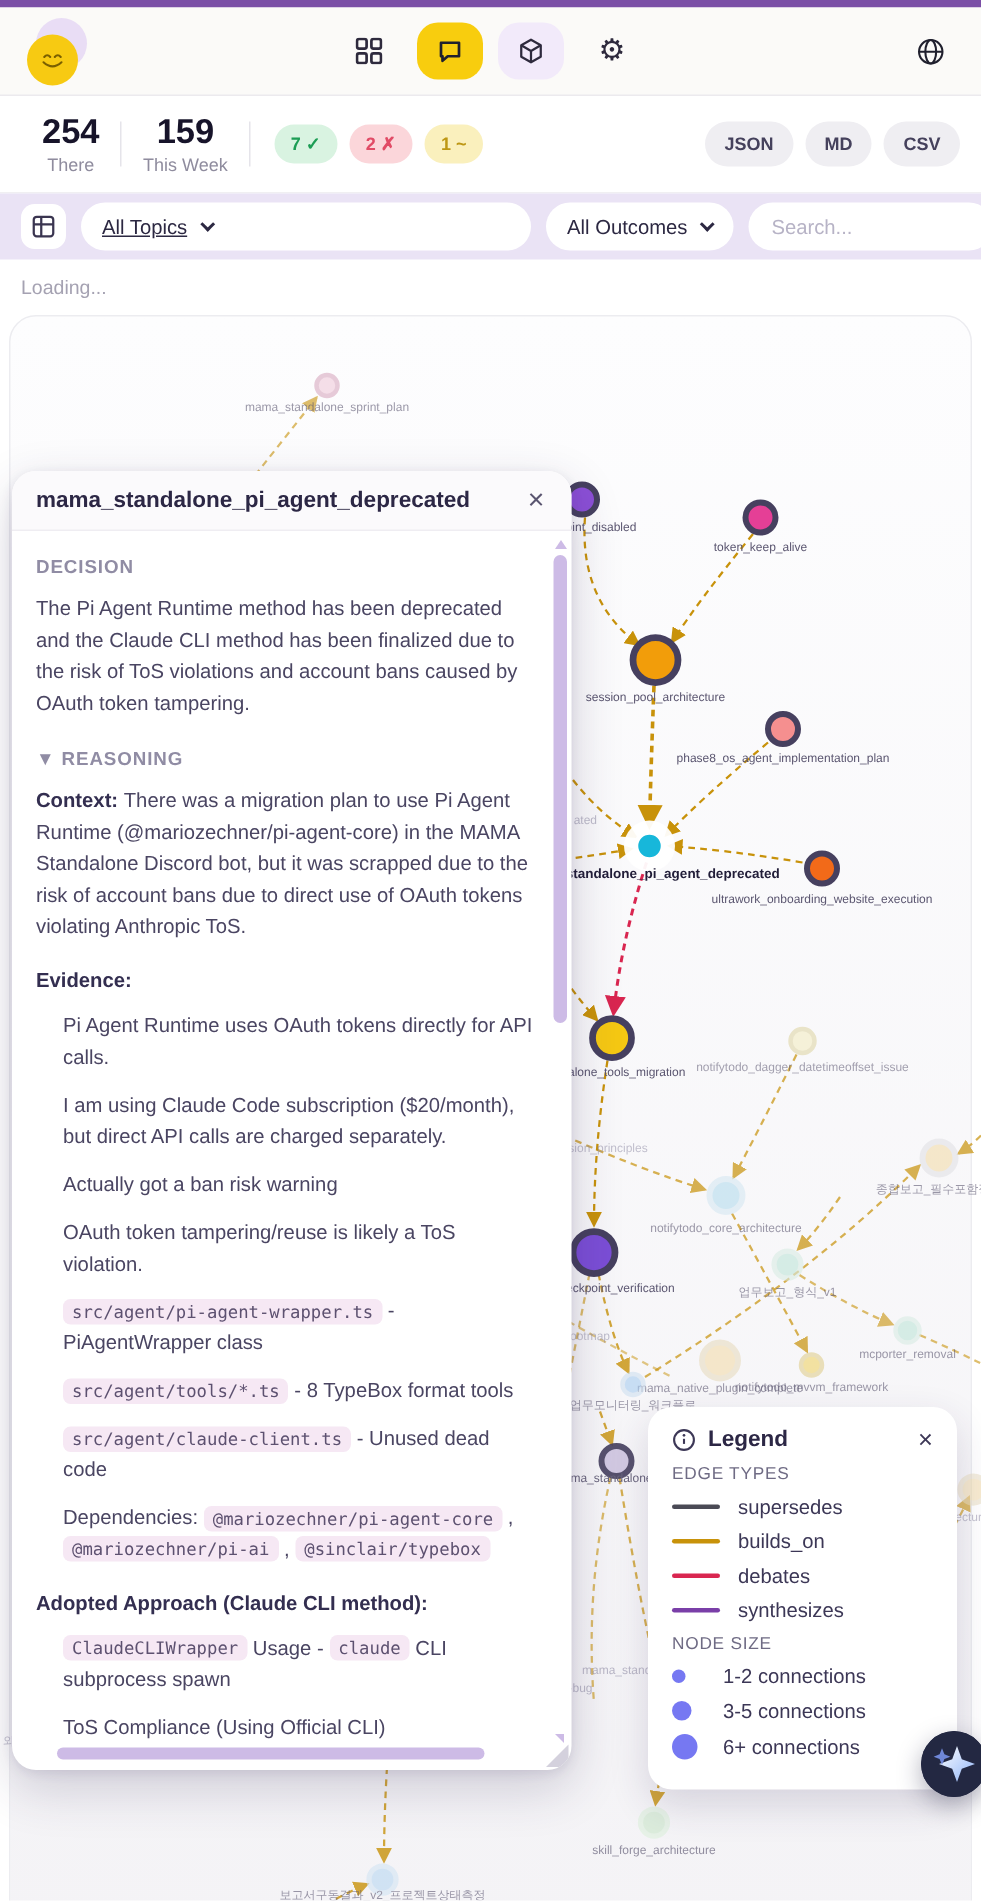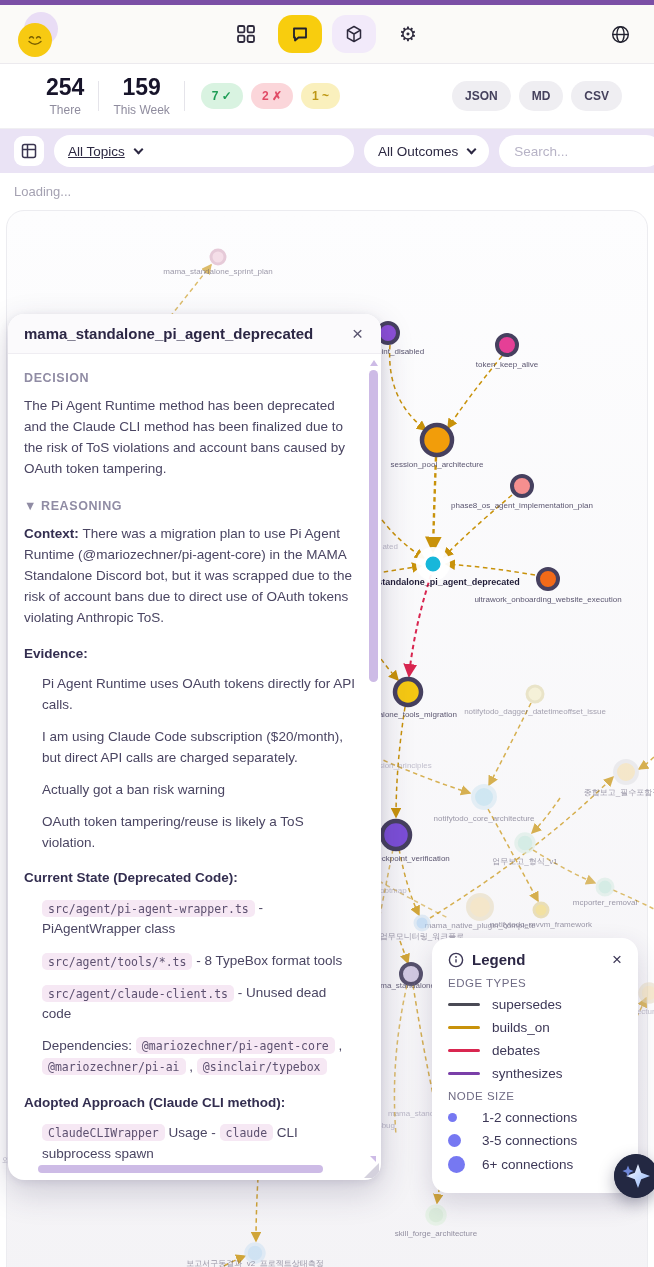--- a/index.html
+++ b/index.html
@@ -14,21 +14,21 @@
   .logo-yellow{position:absolute;top:12px;left:0;width:34px;height:34px;border-radius:50%;background:#f7ca12;
     display:flex;align-items:center;justify-content:center;}
   .nav{position:absolute;left:50%;transform:translateX(-50%);display:flex;align-items:center;gap:10px;}
   .nav-btn{width:44px;height:38px;border-radius:14px;display:flex;align-items:center;justify-content:center;
     background:transparent;border:none;padding:0;}
   .nav-chat{background:#f8cd0e;}
   .nav-cube{background:#f2eafa;}
   .gear-glyph{font-size:20px;color:#2e2a3d;line-height:1;}
   .globe-btn{margin-left:auto;background:none;border:none;display:flex;align-items:center;}
   
-  .statsbar{height:65px;display:flex;align-items:center;padding:0 32px;background:#fff;
+  .statsbar{height:65px;display:flex;align-items:center;padding:0 14px;background:#fff;
     border-bottom:1px solid #f0eff2;position:relative;z-index:4;}
   .stat{display:flex;flex-direction:column;align-items:center;padding:0 14px;}
   .stat-v{font-size:23px;font-weight:700;color:#17142a;line-height:1.1;}
   .stat-l{font-size:12px;color:#8f8c9e;margin-top:3px;}
   .vdiv{width:1px;height:30px;background:#e5e4ea;}
   .badges{display:flex;gap:8px;margin-left:16px;}
   .badge{font-size:12px;padding:6px 11px;border-radius:15px;font-weight:600;}
   .b-success{background:#d9f3e1;color:#1d9d55;}
   .b-fail{background:#fbd6da;color:#e14b66;}
   .b-pending{background:#faf0bd;color:#bd9714;}
@@ -395,21 +395,20 @@
   <div class="panel-bd">
       <div class="cap">DECISION</div>
       <div class="pp"><span>The Pi Agent Runtime method has been deprecated and the Claude CLI method has been finalized due to the risk of ToS violations and account bans caused by OAuth token tampering.</span></div>
       <div class="cap">▼ REASONING</div>
       <div class="pp"><strong>Context: </strong><span>There was a migration plan to use Pi Agent Runtime (@mariozechner/pi-agent-core) in the MAMA Standalone Discord bot, but it was scrapped due to the risk of account bans due to direct use of OAuth tokens violating Anthropic ToS.</span></div>
       <div class="ph">Evidence:</div>
       <div class="pp ind"><span>Pi Agent Runtime uses OAuth tokens directly for API calls.</span></div>
       <div class="pp ind"><span>I am using Claude Code subscription ($20/month), but direct API calls are charged separately.</span></div>
       <div class="pp ind"><span>Actually got a ban risk warning</span></div>
       <div class="pp ind"><span>OAuth token tampering/reuse is likely a ToS violation.</span></div>
-      <div class="ph">Current State (Deprecated Code):</div>
       <div class="pp ind"><code>src/agent/pi-agent-wrapper.ts</code><span> - PiAgentWrapper class</span></div>
       <div class="pp ind"><code>src/agent/tools/*.ts</code><span> - 8 TypeBox format tools</span></div>
       <div class="pp ind"><code>src/agent/claude-client.ts</code><span> - Unused dead code</span></div>
       <div class="pp ind"><span>Dependencies: </span><code>@mariozechner/pi-agent-core</code><span> , </span><code>@mariozechner/pi-ai</code><span> , </span><code>@sinclair/typebox</code></div>
       <div class="ph">Adopted Approach (Claude CLI method):</div>
       <div class="pp ind"><code>ClaudeCLIWrapper</code><span> Usage - </span><code>claude</code><span> CLI subprocess spawn</span></div>
       <div class="pp ind"><span>ToS Compliance (Using Official CLI)</span></div>
     </div>
   <div class="vsb">
     <div class="vsb-arrow"></div>

